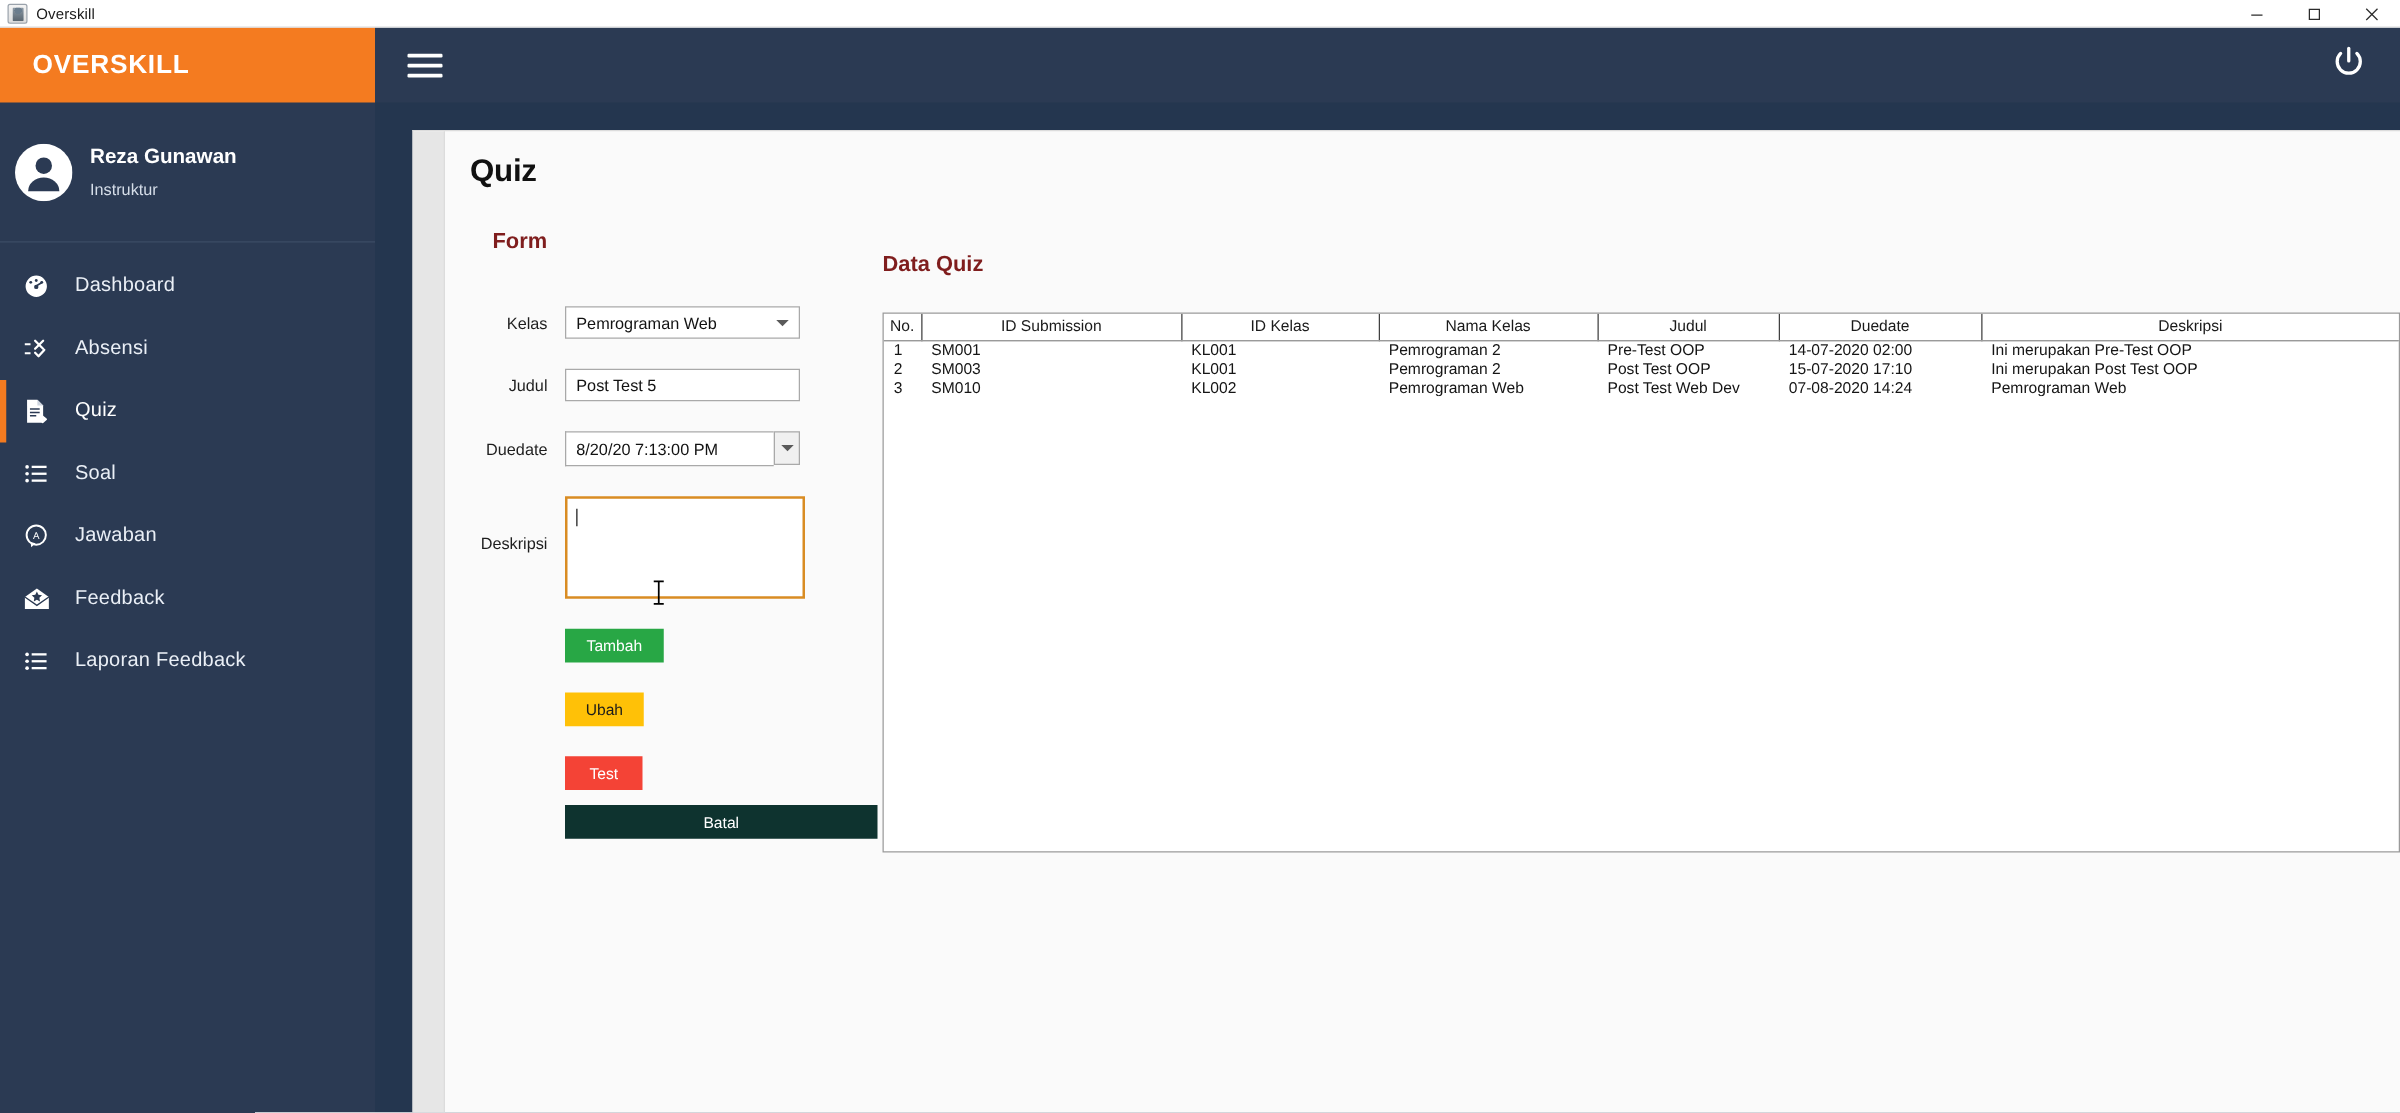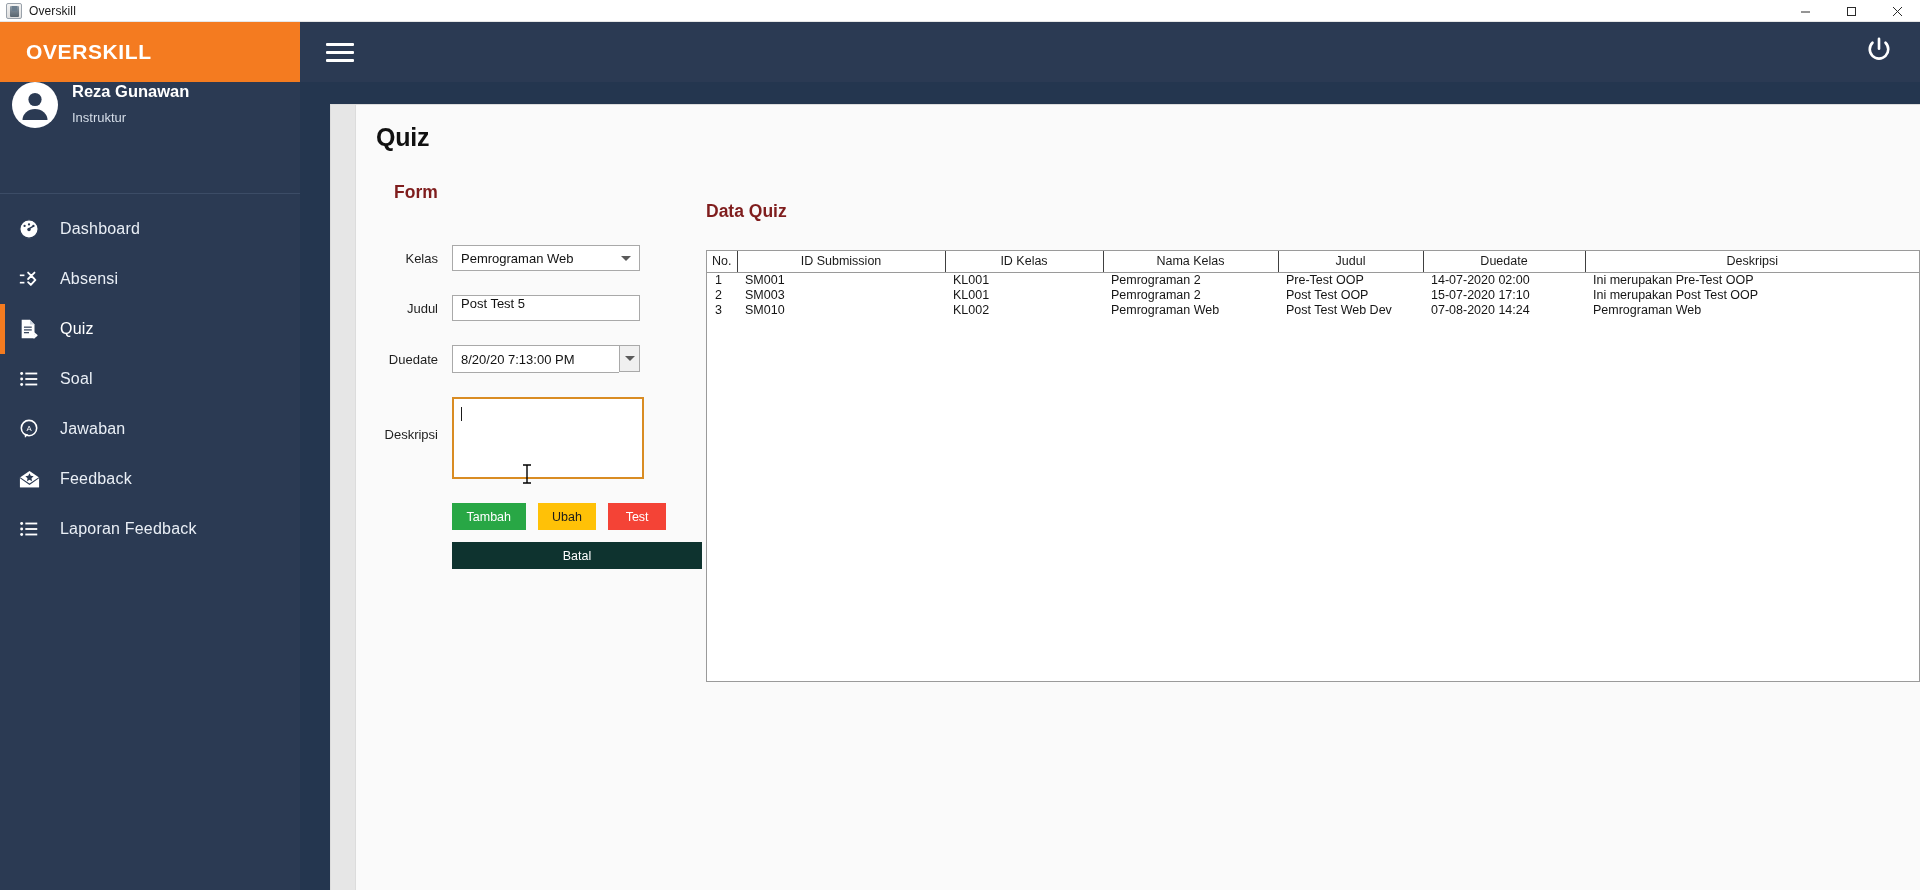--- a/index.html
+++ b/index.html
@@ -44,21 +44,21 @@
     display:flex; flex-direction:column;
   }
   .brand{
     height:60px; background:#f47b20; display:flex; align-items:center;
     padding-left:26px;
   }
   .brand-text{
     font-size:21px; font-weight:bold; color:#ffffff; letter-spacing:.6px;
   }
   .profile{
-    height:112px; display:flex; padding-left:12px;
+    height:112px; display:flex; align-items:center; padding-left:12px;
     border-bottom:1px solid #3c4c66;
   }
   .avatar{ width:46px;height:46px;flex:none;margin-right:14px; }
   .prof-name{ font-size:16.5px; font-weight:bold; color:#ffffff; line-height:1.2; }
   .prof-role{ font-size:13px; color:#d5dde8; margin-top:8px; }
 
   .nav{ padding-top:10px; }
   .nav-item{
     height:50px; display:flex; align-items:center; position:relative;
     padding-left:12px; cursor:pointer;
@@ -126,21 +126,21 @@
   .combo .val{ font-size:13px;color:#121212;padding-left:8px; }
   .combo .arrow{
     position:absolute;right:0;top:0;bottom:0;width:26px;
     display:flex;align-items:center;justify-content:center;
   }
   .tri{ width:0;height:0;border-left:5px solid transparent;
         border-right:5px solid transparent;border-top:5px solid #5a5a5a; }
 
   .textin{
     width:188px;height:26px;background:#ffffff;border:1px solid #a9a9a9;
-    display:flex;
+    display:flex;align-items:center;
   }
   .textin .val{ font-size:13px;color:#121212;padding-left:8px; }
 
   .spinner{ display:flex; width:188px; height:28px; }
   .spinner .field{
     flex:1;background:#ffffff;border:1px solid #a9a9a9;border-right:none;
     display:flex;align-items:center;
   }
   .spinner .field .val{ font-size:13px;color:#121212;padding-left:8px; }
   .spinner .btn{
@@ -149,21 +149,21 @@
   }
 
   .area{
     width:192px;height:82px;background:#ffffff;border:2px solid #d98c23;
     position:relative;
   }
   .caret{
     position:absolute;left:7px;top:8px;width:1px;height:14px;background:#1a1a1a;
   }
 
-  .btnrow{ margin-left:76px; margin-top:20px; display:flex; gap:12px; }
+  .btnrow{ margin-left:76px; margin-top:20px; display:flex; gap:24px;flex-direction:column; }
   .btn{
     height:27px; border:none; cursor:pointer;
     font-size:12.5px; font-family:"Liberation Sans",sans-serif;
     display:flex;align-items:center;justify-content:center;
   }
   .btn-tambah{ width:79px; background:#28a745; color:#ffffff; }
   .btn-ubah{ width:63px; background:#ffc107; color:#1c1c1c; }
   .btn-hapus{ width:62px; background:#f44336; color:#ffffff; }
   .btn-batal{
     margin-left:76px; margin-top:12px; width:250px; height:27px;

